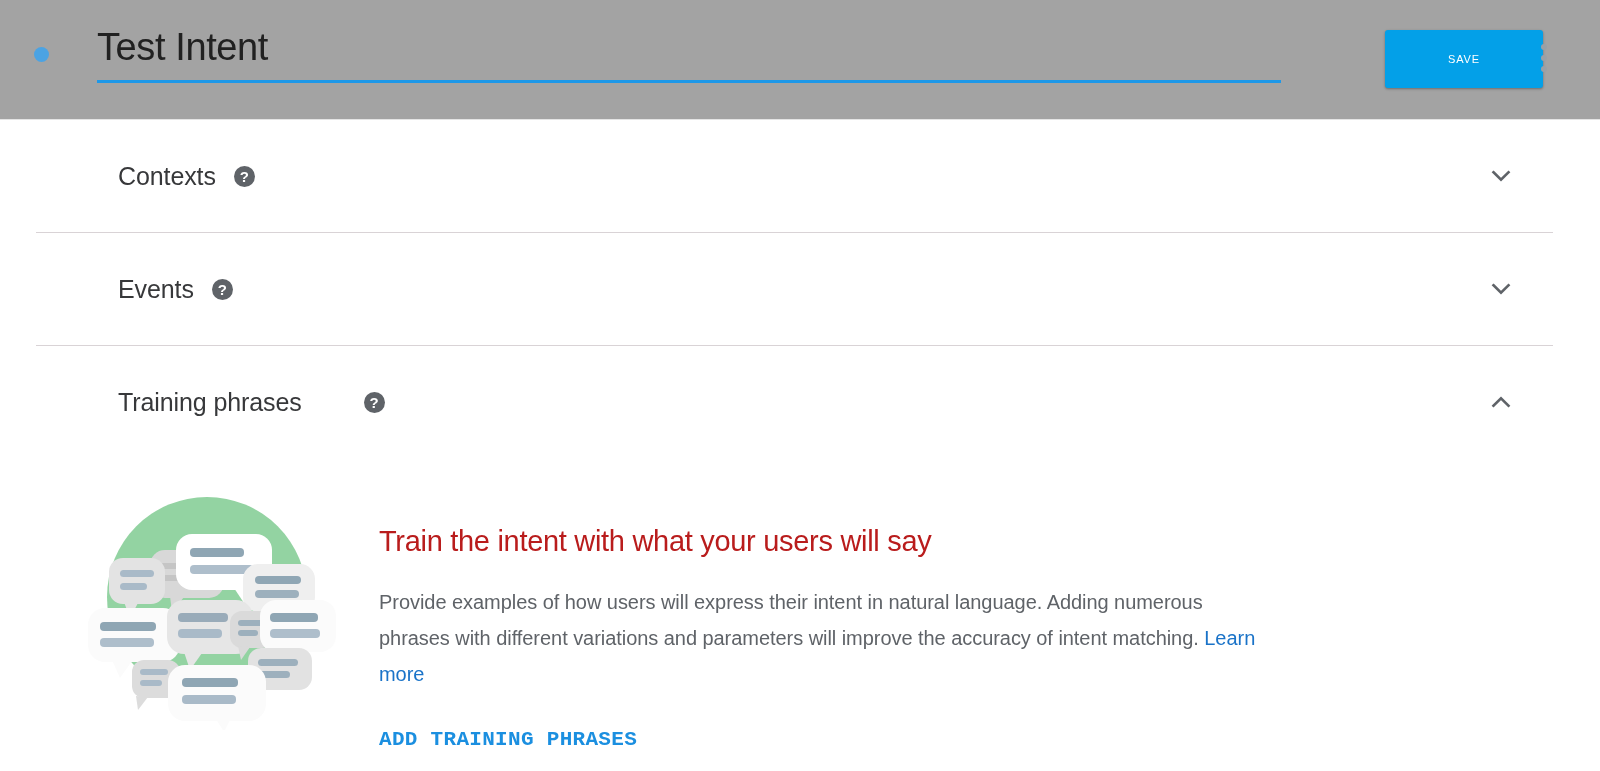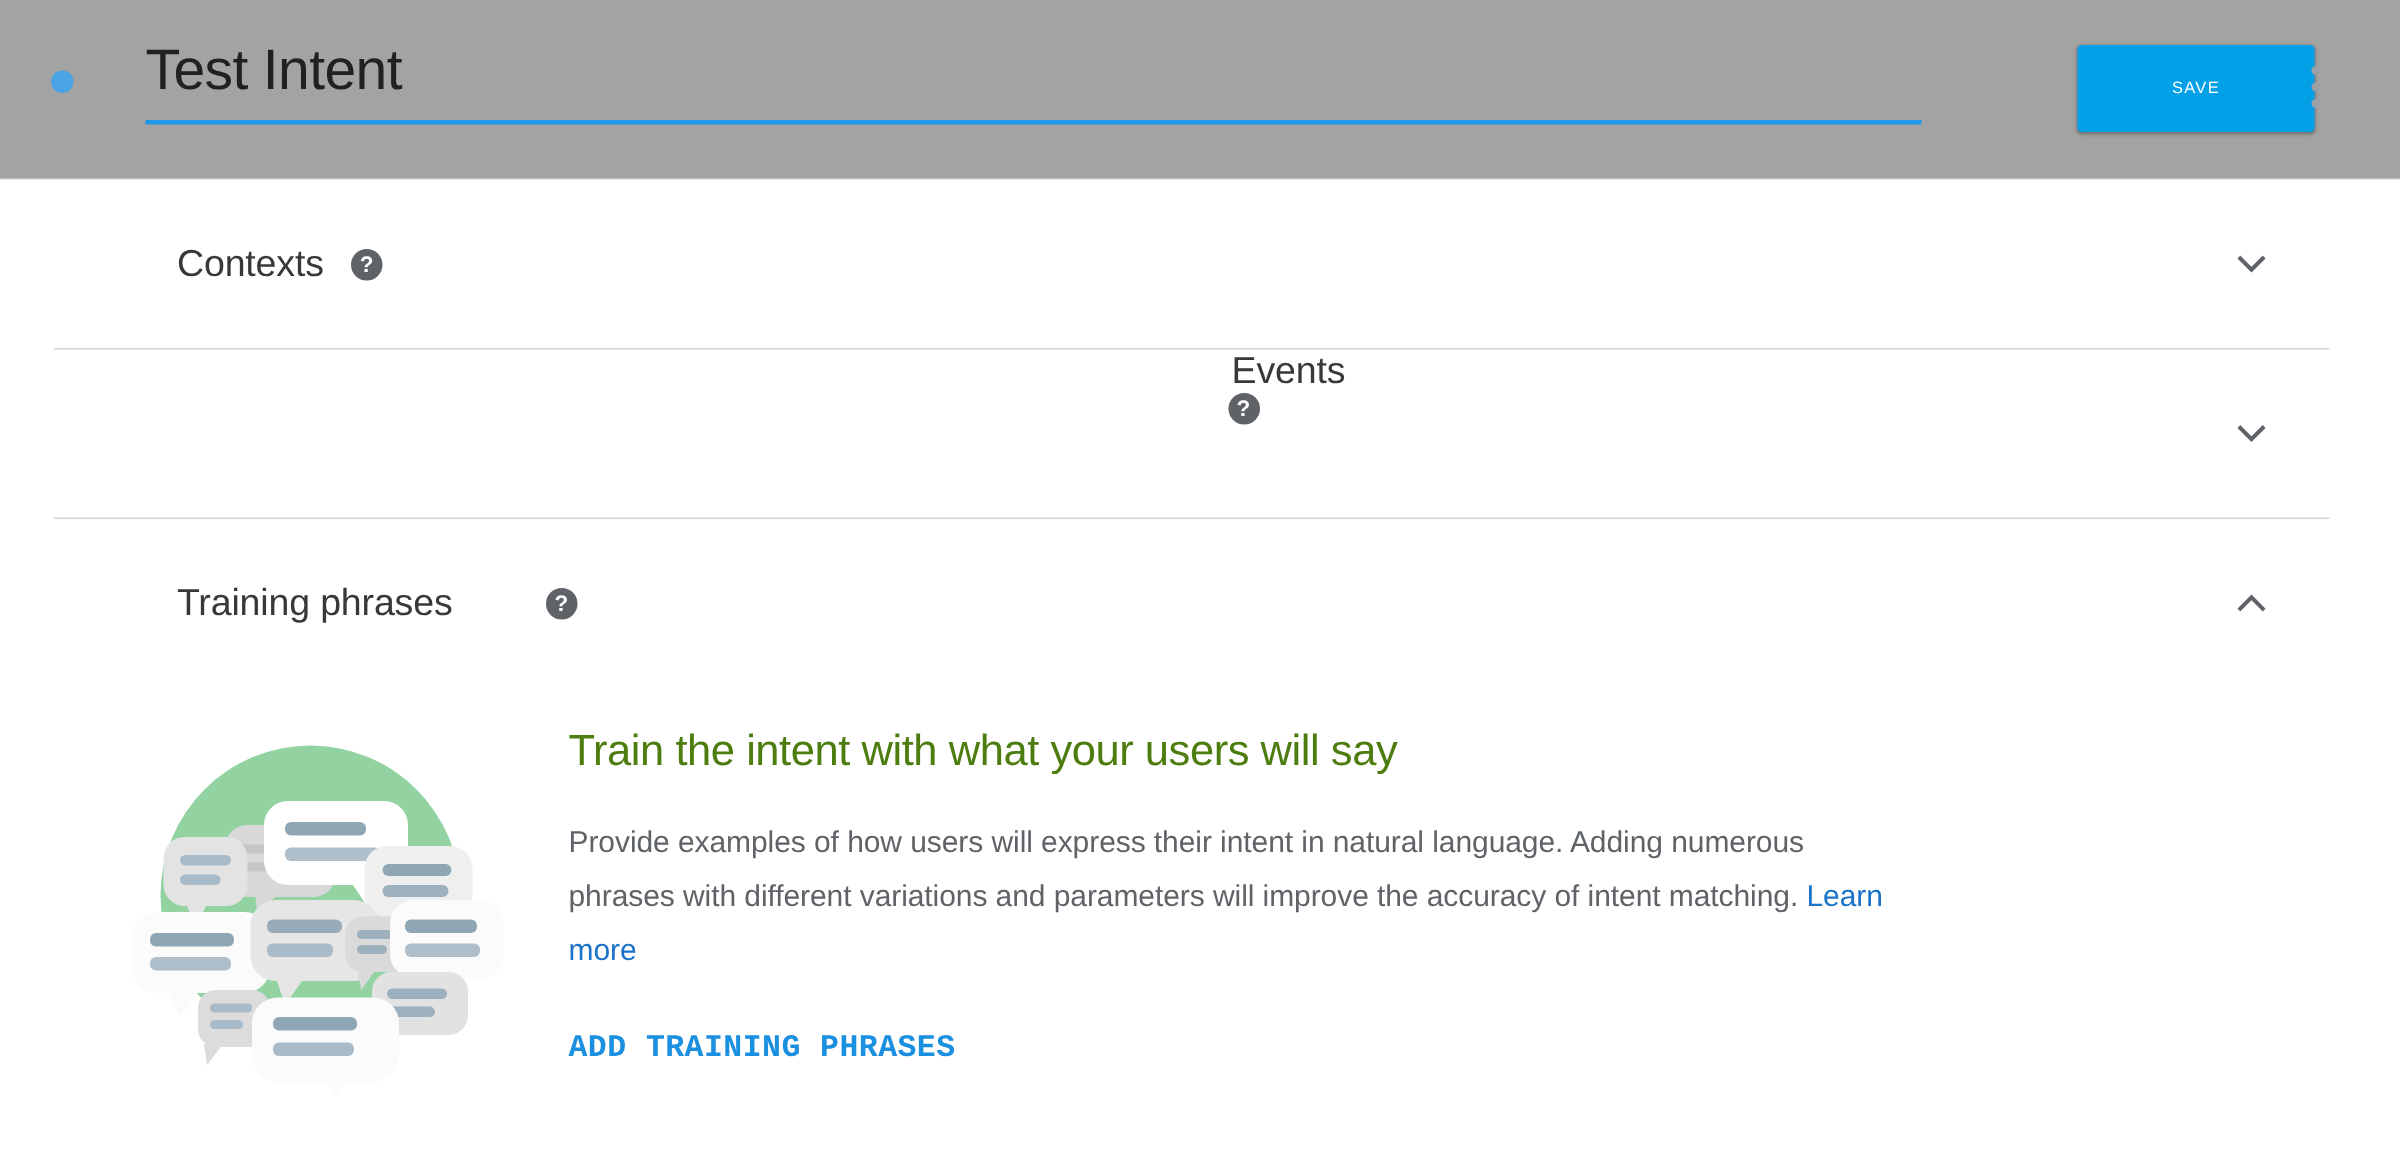--- a/index.html
+++ b/index.html
@@ -157,21 +157,21 @@
 
   .divider {
     margin-left: 36px;
     margin-right: 47px;
     height: 1px;
     background: #d9d3d6;
   }
 
   
   .section-contexts .section-header { height: 112px; }
-  .section-events .section-header { height: 112px; flex-direction: column; }
+  .section-events .section-header { height: 112px; }
   .section-training .section-header { height: 112px; gap: 44px; }
 
   
   .training-body {
     position: relative;
     display: flex;
     padding-left: 78px;
     padding-top: 12px;
   }
 
@@ -186,23 +186,24 @@
   .illustration svg { display: block; }
 
   .training-text {
     padding-left: 43px;
     padding-top: 14px;
   }
 
   .training-heading {
     font-size: 29px;
     font-weight: 400;
-    color: #4d7c0f;
+    color: #b91c1c;
     letter-spacing: -0.3px;
     line-height: 34px;
+    margin-top: 40px;
   }
 
   .training-paragraph {
     margin-top: 26px;
     font-size: 20px;
     line-height: 36px;
     color: #5f6368;
     max-width: 890px;
     letter-spacing: -0.05px;
   }

